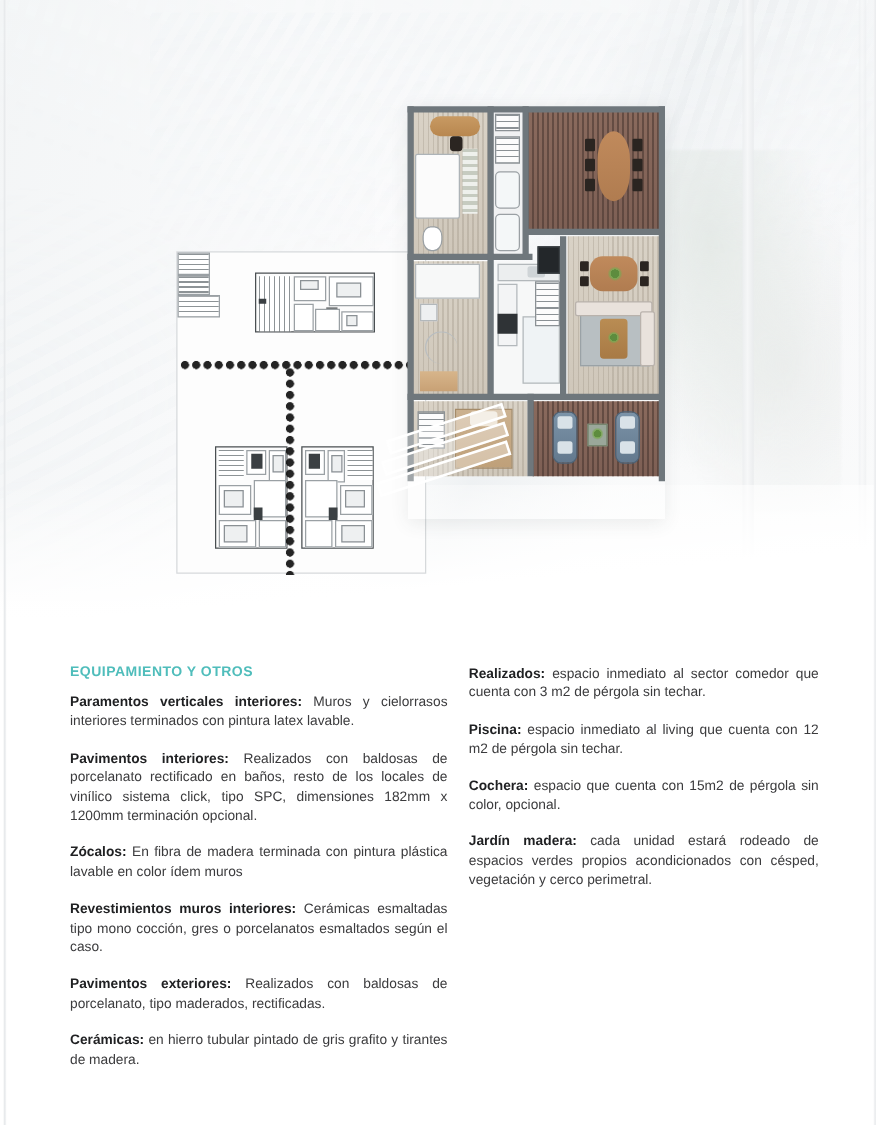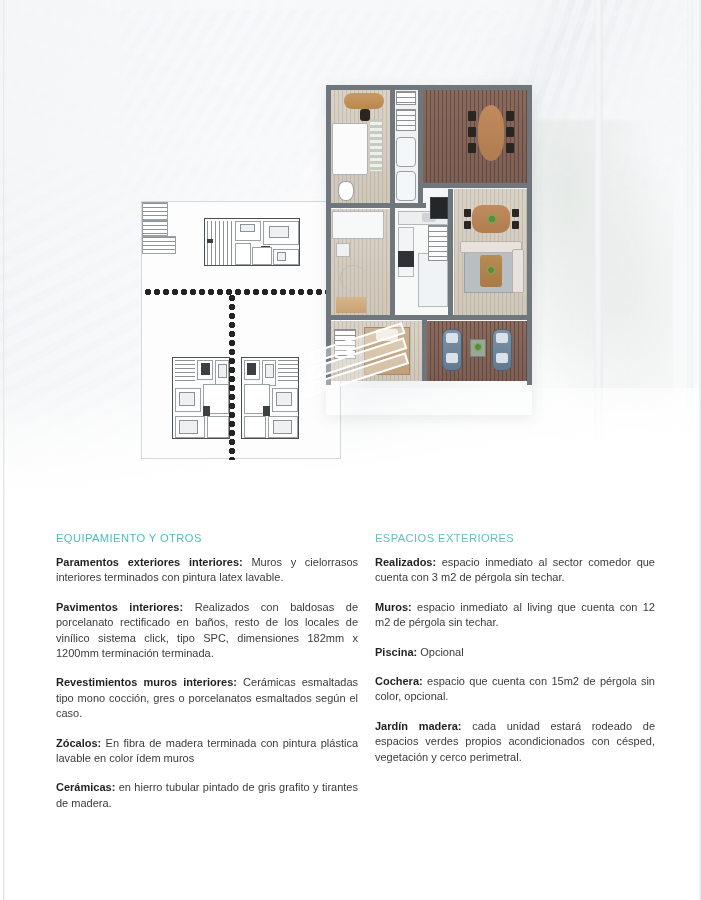--- a/index.html
+++ b/index.html
@@ -172,21 +172,21 @@
   .content {
     position: absolute; left: 0; top: 508px; width: 701px; height: 392px;
     background: #ffffff;
   }
   .col { position: absolute; top: 24px; }
   .col-left  { left: 56px;  width: 302px; }
   .col-right { left: 375px; width: 280px; }
   .sec-title {
     font-size: 11.2px;
     letter-spacing: .4px;
-    font-weight: 400;
+    font-weight: 700;
     color: #4fbdbb;
     margin: 0 0 11px 0;
     font-family: "Liberation Sans", "DejaVu Sans", sans-serif;
   }
   .sec-title.faded { opacity: .92; }
   .para {
     margin: 0 0 14px 0;
     font-size: 11px;
     line-height: 15.4px;
     color: #3b3b3d;
@@ -364,47 +364,46 @@
     <div class="hero-fade"></div>
     <div class="hero-fade2"></div>
   </div>
 
   <div class="content">
 
     <div class="col col-left">
       <div class="sec-title">EQUIPAMIENTO Y OTROS</div>
 
       <p class="para">
-        <span class="lbl">Paramentos exteriores interiores:</span><span> Muros y cielorrasos interiores terminados con pintura latex lavable.</span>
-      </p>
-      <p class="para">
-        <span class="lbl">Pavimentos interiores:</span><span> Realizados con baldosas de porcelanato rectificado en baños, resto de los locales de vinílico sistema click, tipo SPC, dimensiones 182mm x 1200mm terminación terminada.</span>
+        <span class="lbl">Paramentos verticales interiores:</span><span> Muros y cielorrasos interiores terminados con pintura latex lavable.</span>
+      </p>
+      <p class="para">
+        <span class="lbl">Pavimentos interiores:</span><span> Realizados con baldosas de porcelanato rectificado en baños, resto de los locales de vinílico sistema click, tipo SPC, dimensiones 182mm x 1200mm terminación opcional.</span>
+      </p>
+      <p class="para">
+        <span class="lbl">Zócalos:</span><span> En fibra de madera terminada con pintura plástica lavable en color ídem muros</span>
       </p>
       <p class="para">
         <span class="lbl">Revestimientos muros interiores:</span><span> Cerámicas esmaltadas tipo mono cocción, gres o porcelanatos esmaltados según el caso.</span>
       </p>
       <p class="para">
-        <span class="lbl">Zócalos:</span><span> En fibra de madera terminada con pintura plástica lavable en color ídem muros</span>
+        <span class="lbl">Pavimentos exteriores:</span><span> Realizados con baldosas de porcelanato, tipo maderados, rectificadas.</span>
       </p>
       <p class="para">
         <span class="lbl">Cerámicas:</span><span> en hierro tubular pintado de gris grafito y tirantes de madera.</span>
       </p>
     </div>
 
     <div class="col col-right">
-      <div class="sec-title faded">ESPACIOS EXTERIORES</div>
 
       <p class="para">
         <span class="lbl">Realizados:</span><span> espacio inmediato al sector comedor que cuenta con 3 m2 de pérgola sin techar.</span>
       </p>
       <p class="para">
-        <span class="lbl">Muros:</span><span> espacio inmediato al living que cuenta con 12 m2 de pérgola sin techar.</span>
-      </p>
-      <p class="para">
-        <span class="lbl">Piscina:</span><span> Opcional</span>
+        <span class="lbl">Piscina:</span><span> espacio inmediato al living que cuenta con 12 m2 de pérgola sin techar.</span>
       </p>
       <p class="para">
         <span class="lbl">Cochera:</span><span> espacio que cuenta con 15m2 de pérgola sin color, opcional.</span>
       </p>
       <p class="para">
         <span class="lbl">Jardín madera:</span><span> cada unidad estará rodeado de espacios verdes propios acondicionados con césped, vegetación y cerco perimetral.</span>
       </p>
     </div>
 
   </div>

